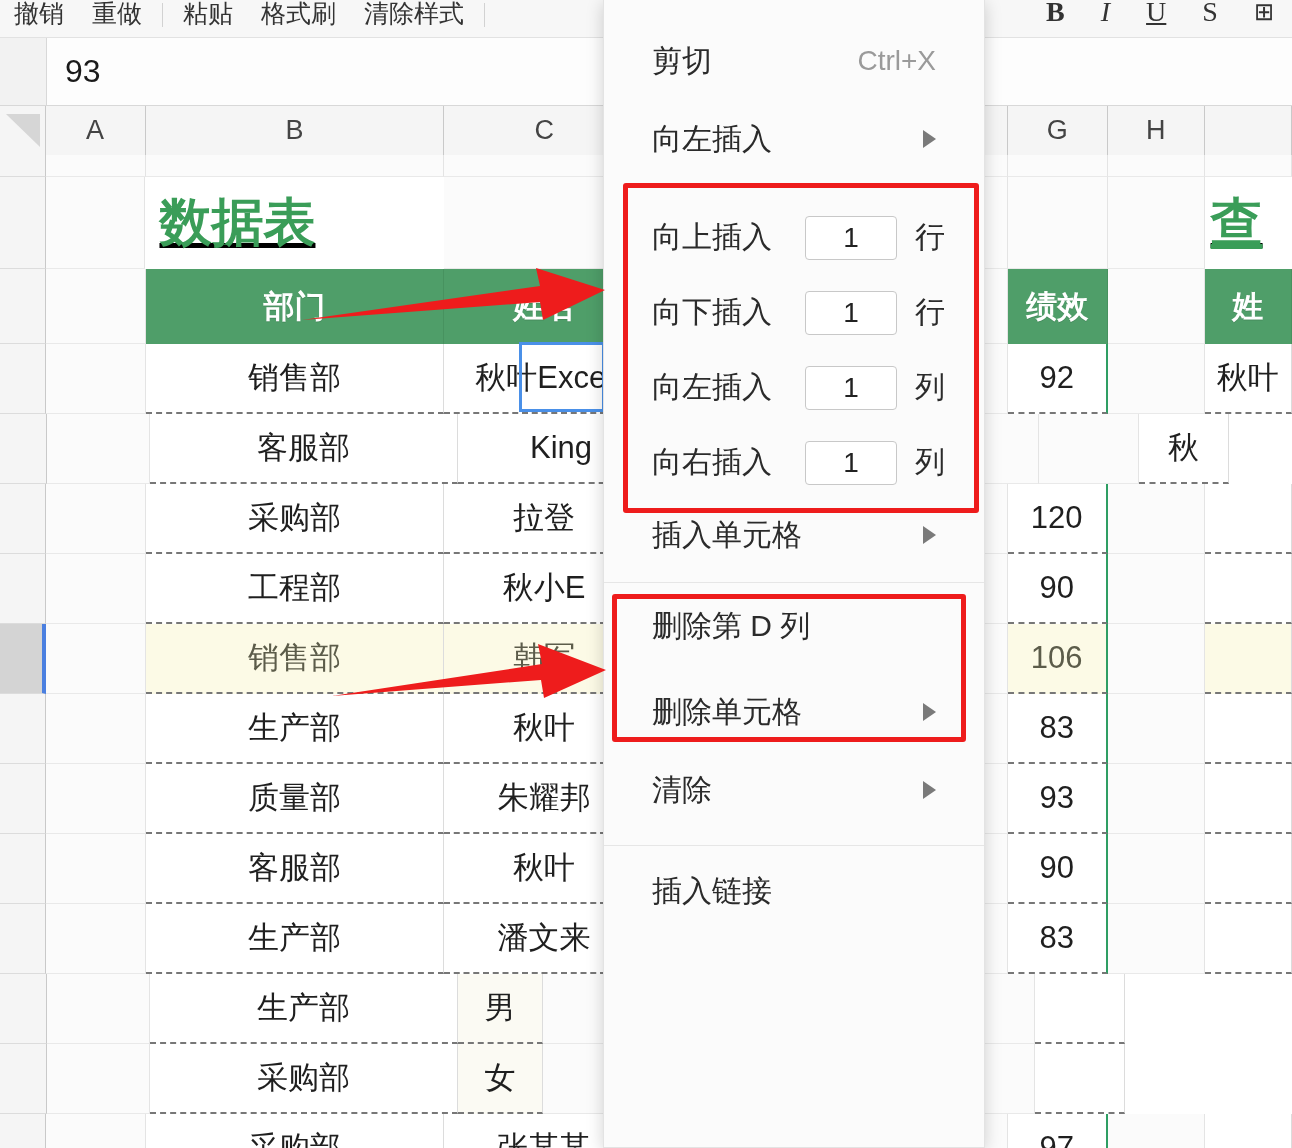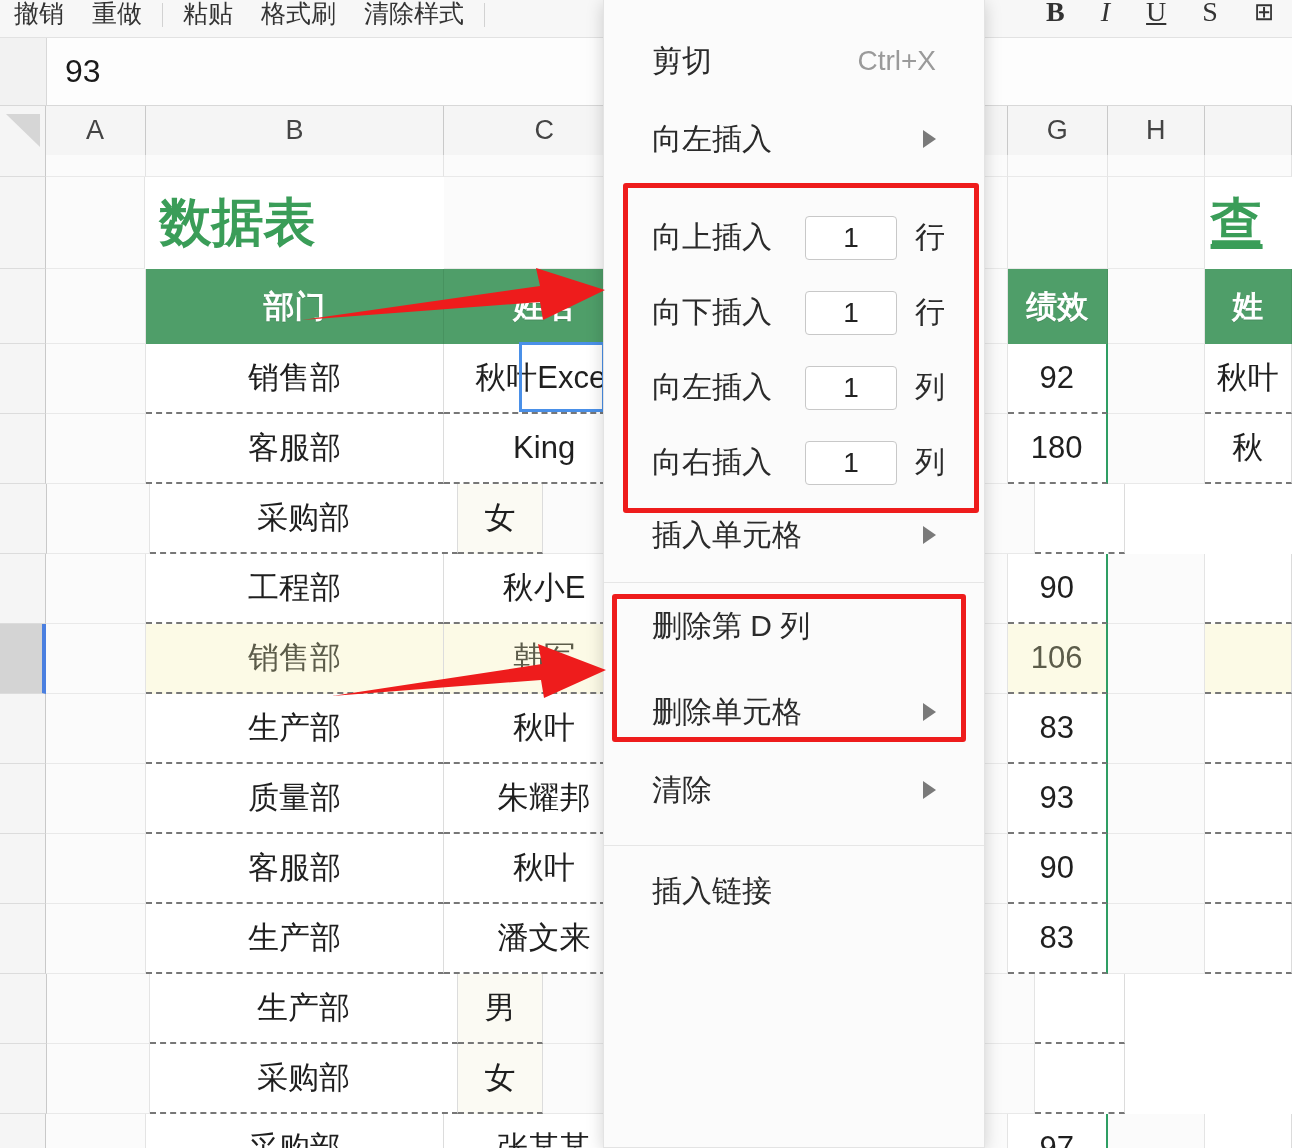--- a/index.html
+++ b/index.html
@@ -215,21 +215,21 @@
         <div class="rowh"></div>
         <div class="cell blank" style="width: 103px;"></div>
         <div class="cell blank" style="width: 308px;"></div>
         <div class="cell blank" style="width: 207px;"></div>
         <div class="cell blank" style="width: 85px;"></div>
         <div class="cell blank" style="width: 289px;"></div>
         <div class="cell blank" style="width: 103px;"></div>
         <div class="cell blank" style="width: 100px;"></div>
         <div class="cell blank" style="width: 90px;"></div>
       </div>
-      <div class="row" style="height: 92px;">
+      <div class="row" style="height: 92px; text-decoration: underline;">
         <div class="rowh"></div>
         <div class="cell blank" style="width: 103px;"></div>
         <div class="cell title" style="width: 308px;">数据表</div>
         <div class="cell blank" style="width: 207px;"></div>
         <div class="cell tinted" style="width: 85px;"></div>
         <div class="cell blank" style="width: 289px;"></div>
         <div class="cell blank" style="width: 103px;"></div>
         <div class="cell blank" style="width: 100px;"></div>
         <div class="cell title2" style="width: 90px;">查</div>
       </div>
@@ -255,28 +255,28 @@
         <div class="cell blank" style="width: 100px;"></div>
         <div class="cell dashed" style="width: 90px;">秋叶</div>
       </div>
       <div class="row" style="height: 70px;">
         <div class="rowh"></div>
         <div class="cell blank" style="width: 103px;"></div>
         <div class="cell dashed" style="width: 308px;">客服部</div>
         <div class="cell dashed" style="width: 207px;">King</div>
         <div class="cell dashed tinted" style="width: 85px;">女</div>
         <div class="cell blank" style="width: 289px;"></div>
-        <div class="cell dashed gsep" style="width: 103px;">180</div>
         <div class="cell blank" style="width: 100px;"></div>
         <div class="cell dashed" style="width: 90px;">秋</div>
       </div>
       <div class="row" style="height: 70px;">
         <div class="rowh"></div>
         <div class="cell blank" style="width: 103px;"></div>
         <div class="cell dashed" style="width: 308px;">采购部</div>
+        <div class="cell dashed" style="width: 207px;">拉登</div>
         <div class="cell dashed tinted" style="width: 85px;">女</div>
         <div class="cell blank" style="width: 289px;"></div>
         <div class="cell dashed gsep" style="width: 103px;">120</div>
         <div class="cell blank" style="width: 100px;"></div>
         <div class="cell dashed" style="width: 90px;"></div>
       </div>
       <div class="row" style="height: 70px;">
         <div class="rowh"></div>
         <div class="cell blank" style="width: 103px;"></div>
         <div class="cell dashed" style="width: 308px;">工程部</div>
@@ -302,21 +302,21 @@
         <div class="rowh"></div>
         <div class="cell blank" style="width: 103px;"></div>
         <div class="cell dashed" style="width: 308px;">生产部</div>
         <div class="cell dashed" style="width: 207px;">秋叶</div>
         <div class="cell dashed tinted" style="width: 85px;">男</div>
         <div class="cell blank" style="width: 289px;"></div>
         <div class="cell dashed gsep" style="width: 103px;">83</div>
         <div class="cell blank" style="width: 100px;"></div>
         <div class="cell dashed" style="width: 90px;"></div>
       </div>
-      <div class="row" style="height: 70px;">
+      <div class="row" style="height: 70px; justify-content: flex-end;">
         <div class="rowh"></div>
         <div class="cell blank" style="width: 103px;"></div>
         <div class="cell dashed" style="width: 308px;">质量部</div>
         <div class="cell dashed" style="width: 207px;">朱耀邦</div>
         <div class="cell dashed tinted" style="width: 85px;">男</div>
         <div class="cell blank" style="width: 289px;"></div>
         <div class="cell dashed gsep" style="width: 103px;">93</div>
         <div class="cell blank" style="width: 100px;"></div>
         <div class="cell dashed" style="width: 90px;"></div>
       </div>

